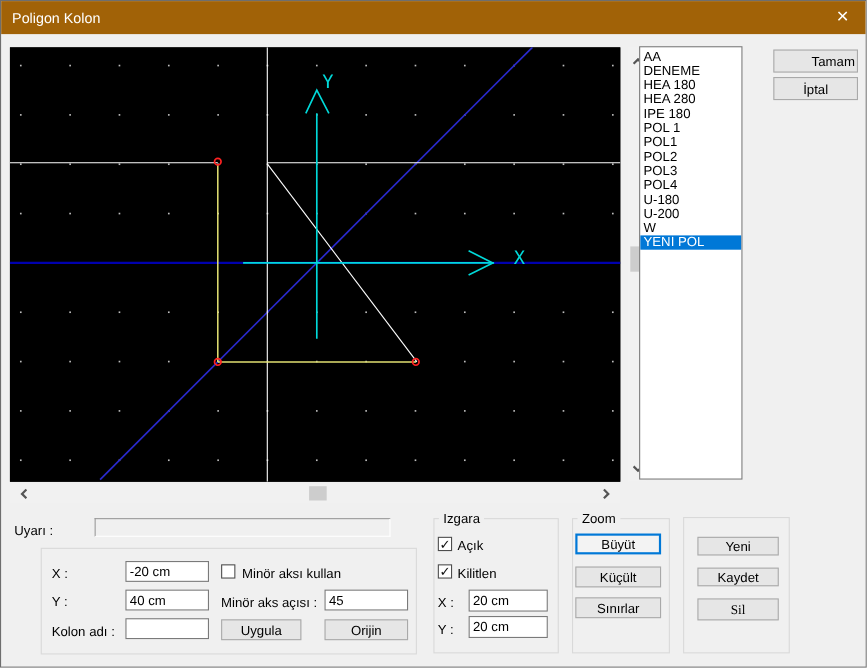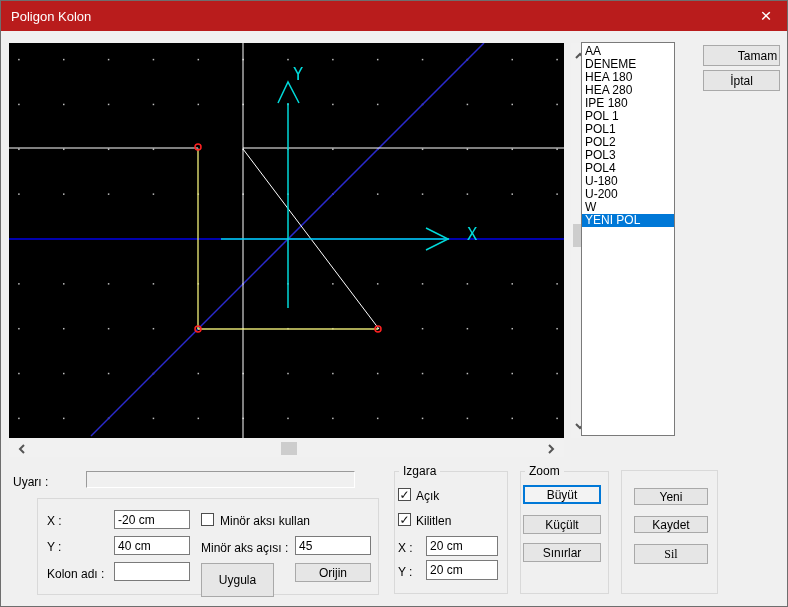--- a/index.html
+++ b/index.html
@@ -2,21 +2,21 @@
 <html><head>
 <meta charset="utf-8">
 <style>
   html,body{margin:0;padding:0;background:#d9d9d9;}
   *{box-sizing:border-box;}
   .window{
     position:relative;width:788px;height:607px;background:#f0f0f0;
     border:1px solid #6e6e6e;font-family:"Liberation Sans",sans-serif;
     font-size:12px;color:#000;overflow:hidden;
   }
-  .titlebar{position:absolute;left:0;top:0;width:100%;height:30px;background:#b91c1c;
+  .titlebar{position:absolute;left:0;top:0;width:100%;height:30px;background:#a16207;
     display:flex;align-items:center;}
   .title-text{color:#ffffff;font-size:13px;margin-left:10px;}
   .close-btn{position:absolute;right:0;top:0;width:42px;height:30px;color:#fff;
     display:flex;align-items:center;justify-content:center;font-size:19px;cursor:default;}
   .canvas{position:absolute;left:8px;top:42px;width:555px;height:395px;background:#000;}
   
   .vscroll{position:absolute;left:570px;top:42px;width:17px;height:395px;background:#f1f1f1;}
   .hscroll{position:absolute;left:8px;top:439px;width:555px;height:17px;background:#f1f1f1;}
   .vthumb{position:absolute;left:2px;top:181px;width:13px;height:23px;background:#cdcdcd;}
   .hthumb{position:absolute;left:272px;top:2px;width:16px;height:13px;background:#cdcdcd;}
@@ -249,21 +249,21 @@
     <span class="lbl" style="left:9px;top:15px;">X :</span>
     <input class="tb" style="left: 76px; top: 11px; width: 76px; height: 19px;" value="-20 cm">
     <span class="cb" id="cb-minor" style="left:163px;top:14px;"></span>
     <span class="lbl" style="left:182px;top:15px;">Minör aksı kullan</span>
     <span class="lbl" style="left:9px;top:41px;">Y :</span>
     <input class="tb" style="left: 76px; top: 37px; width: 76px; height: 19px;" value="40 cm">
     <span class="lbl" style="left:163px;top:42px;">Minör aks açısı :</span>
     <input class="tb" style="left: 257px; top: 37px; width: 76px; height: 19px;" value="45">
     <span class="lbl" style="left:9px;top:68px;">Kolon adı :</span>
     <input class="tb" style="left: 76px; top: 63px; width: 76px; height: 19px;" value="">
-    <div class="btn" style="left:163px;top:64px;width:73px;height:34px;">Uygula</div>
+    <div class="btn" style="left:163px;top:64px;width:73px;height:19px;">Uygula</div>
     <div class="btn" style="left:257px;top:64px;width:76px;height:19px;">Orijin</div>
   </div>
 
   <div class="group" style="left:369px;top:470px;width:114px;height:123px;">
     <span class="group-title">Izgara</span>
     <span class="cb" id="cb-acik" style="left:3px;top:16px;">✓</span>
     <span class="lbl" style="left:21px;top:17px;">Açık</span>
     <span class="cb" id="cb-kilitlen" style="left:3px;top:41px;">✓</span>
     <span class="lbl" style="left:21px;top:42px;">Kilitlen</span>
     <span class="lbl" style="left:3px;top:69px;">X :</span>

